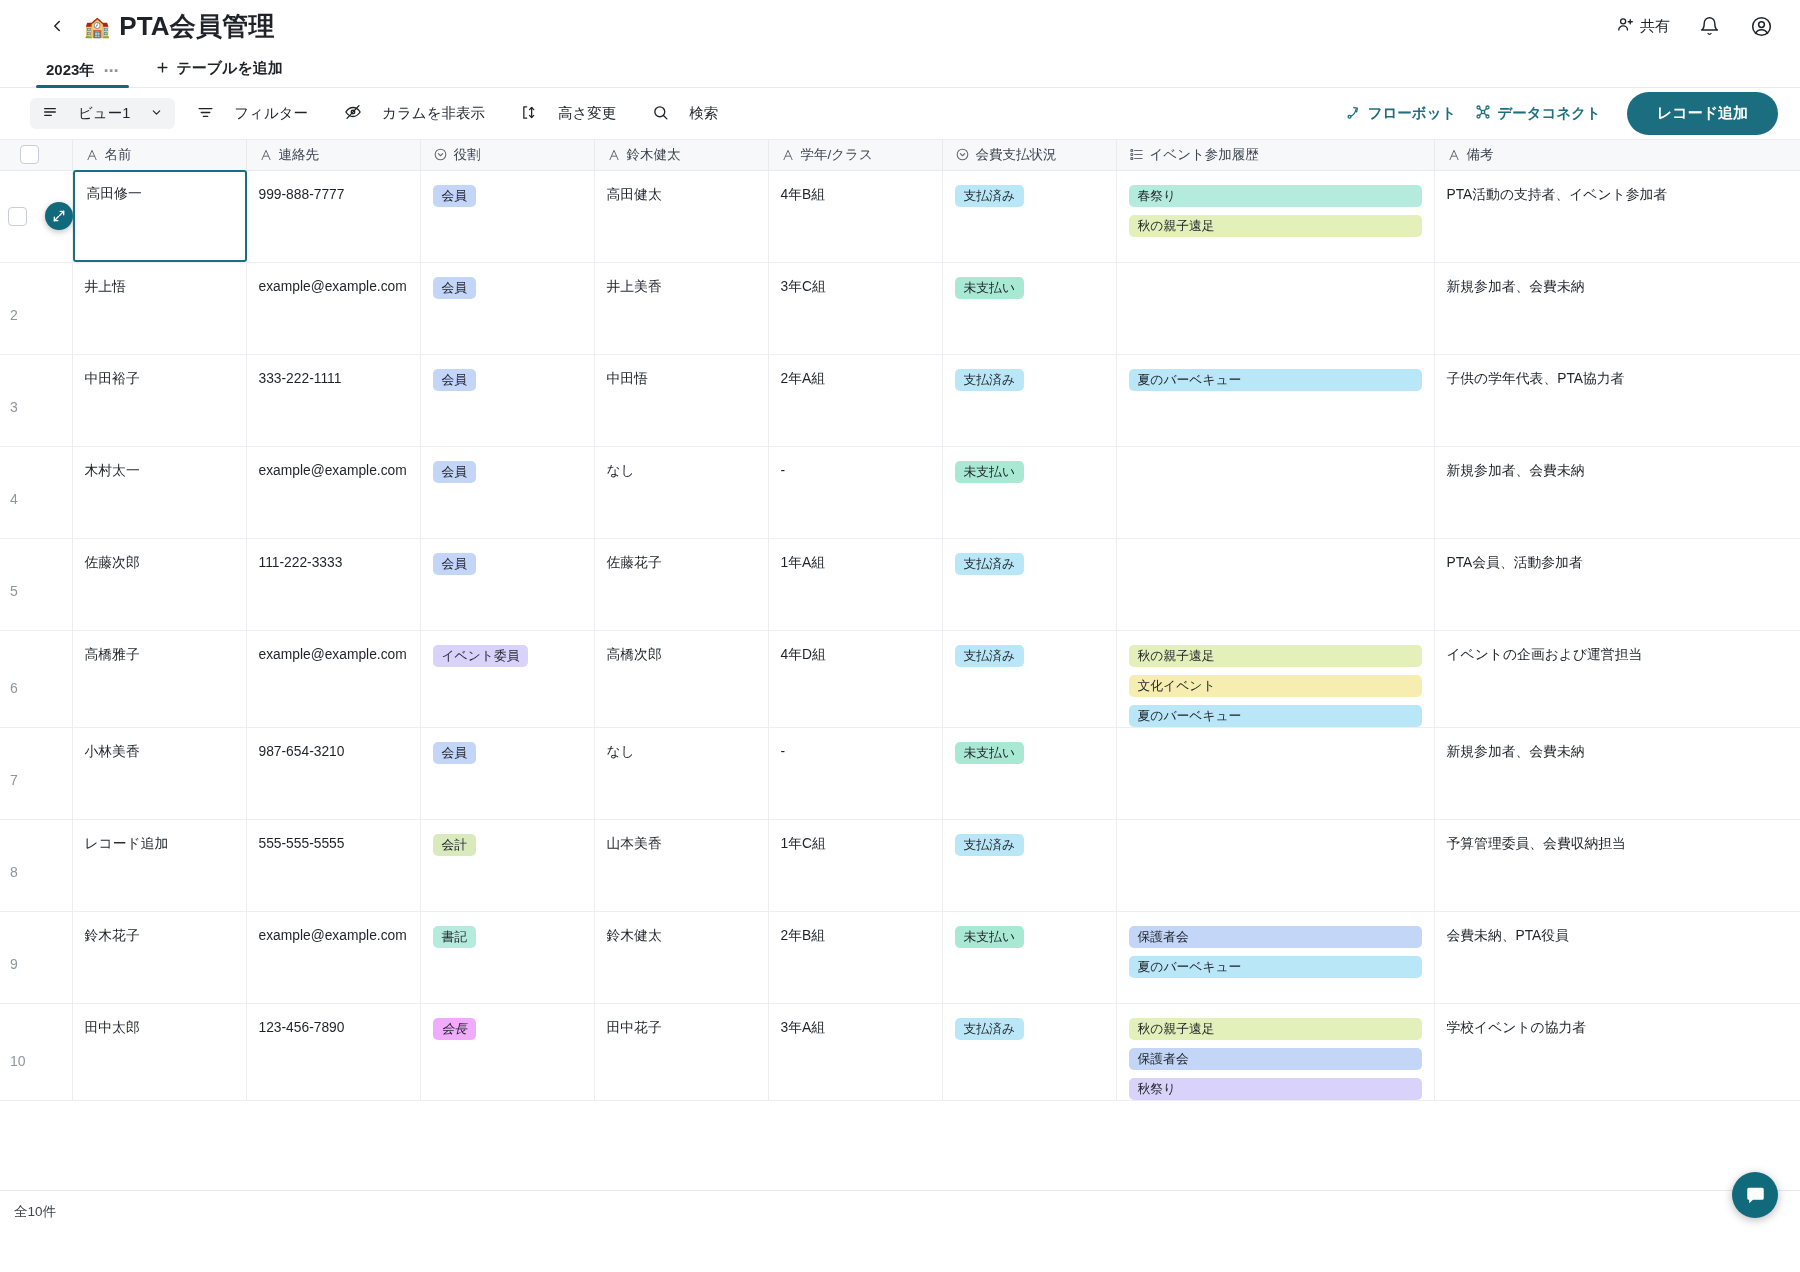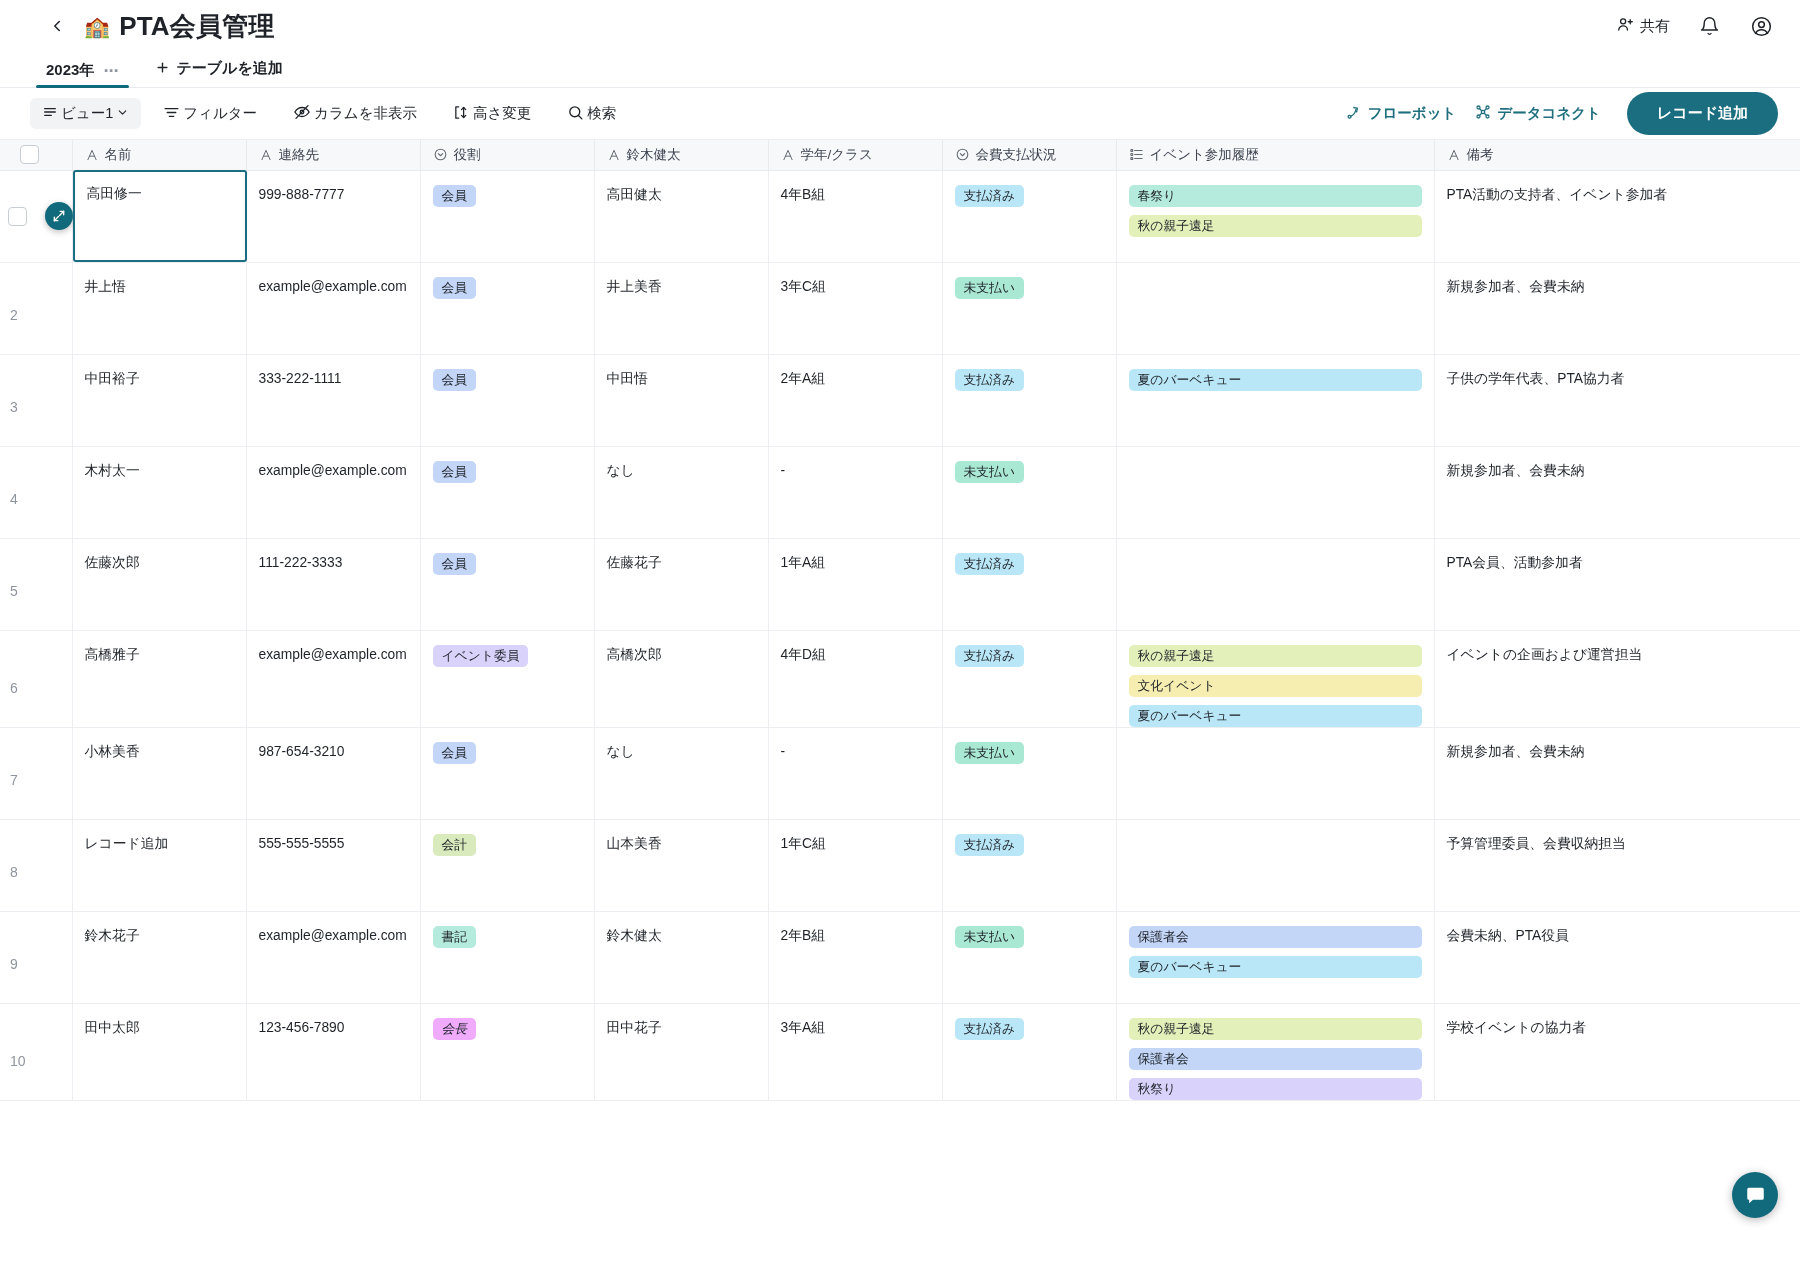--- a/index.html
+++ b/index.html
@@ -70,21 +70,21 @@
 
   
   .toolbar {
     height: 52px;
     display: flex; align-items: center;
     padding: 0 22px 0 30px;
     background: #fff;
     border-bottom: 1px solid #eceef1;
   }
   .tb-item {
-    display: flex; align-items: center; gap: 3px;
+    display: flex; align-items: center; gap: 20px;
     font-size: 14.5px; color: #1f2329;
     padding: 6px 10px; border-radius: 6px; cursor: pointer;
     white-space: nowrap;
   }
   .tb-item.view-pill { background: #f2f3f5; padding: 6px 12px; margin-right: 12px; }
   .tb-gap { width: 16px; }
   .toolbar-spacer { flex: 1; }
   .tb-right { display: flex; align-items: center; gap: 18px; }
   .tb-link {
     display: flex; align-items: center; gap: 5px;
@@ -636,19 +636,22 @@
               <span class="tag" style="background: rgb(227, 240, 186);">秋の親子遠足</span>
               <span class="tag" style="background: rgb(195, 214, 247);">保護者会</span>
               <span class="tag" style="background: rgb(217, 210, 251);">秋祭り</span>
             </div>
           </td>
           <td class="col-note">学校イベントの協力者</td>
         </tr>
       </tbody>
   </table>
 
+  <div class="footer">
+    <span>全10件</span>
+  </div>
 </div>
 
 <div class="chat-fab">
   <svg width="23" height="23" viewBox="0 0 24 24" fill="#fff">
       <path d="M5 4h14a1.6 1.6 0 0 1 1.6 1.6v9.3A1.6 1.6 0 0 1 19 16.5H9.4L5.4 20v-3.5H5a1.6 1.6 0 0 1-1.6-1.6V5.6A1.6 1.6 0 0 1 5 4z"></path>
     </svg>
 </div>
 
 </body></html>

